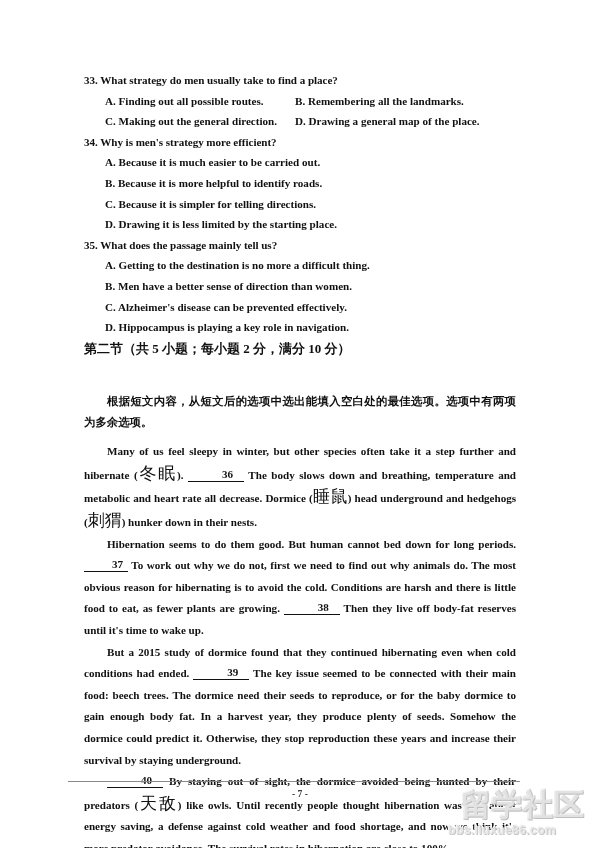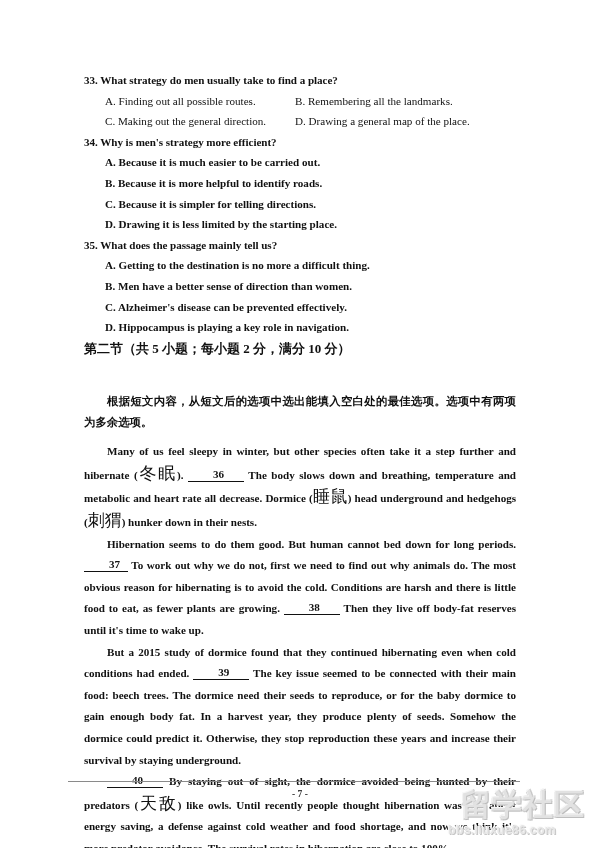--- a/index.html
+++ b/index.html
@@ -38,21 +38,21 @@
     font-weight: bold;
     line-height: 20.6px;
     letter-spacing: -0.05px;
     white-space: nowrap;
   }
 
   .opt-row {
     display: flex;
     line-height: 20.6px;
     font-size: 11.1px;
-    font-weight: normal;
+    font-weight: bold;
   }
   .opt-row .col {
     white-space: nowrap;
   }
   .opt-row .col.left  { width: 211px; padding-left: 21px; box-sizing: border-box; }
   .opt-row .col.right { padding-left: 0px; text-align: center; }
 
   .opt-single {
     font-size: 11.1px;
     font-weight: bold;
@@ -94,20 +94,21 @@
   .para .cjk {
     font-family: "DejaVu Sans", "Liberation Sans", sans-serif;
     font-weight: normal;
     font-size: 17px;
   }
 
   
   .blank {
     display: inline-block;
     border-bottom: 1.1px solid #111;
+    text-align: center;
     font-weight: bold;
     padding: 0 2px 0 2px;
     line-height: 13px;
     vertical-align: baseline;
     position: relative;
     top: -1px;
   }
   .blank.w-wide  { width: 52px; }
   .blank.w-short { width: 40px; }
 

